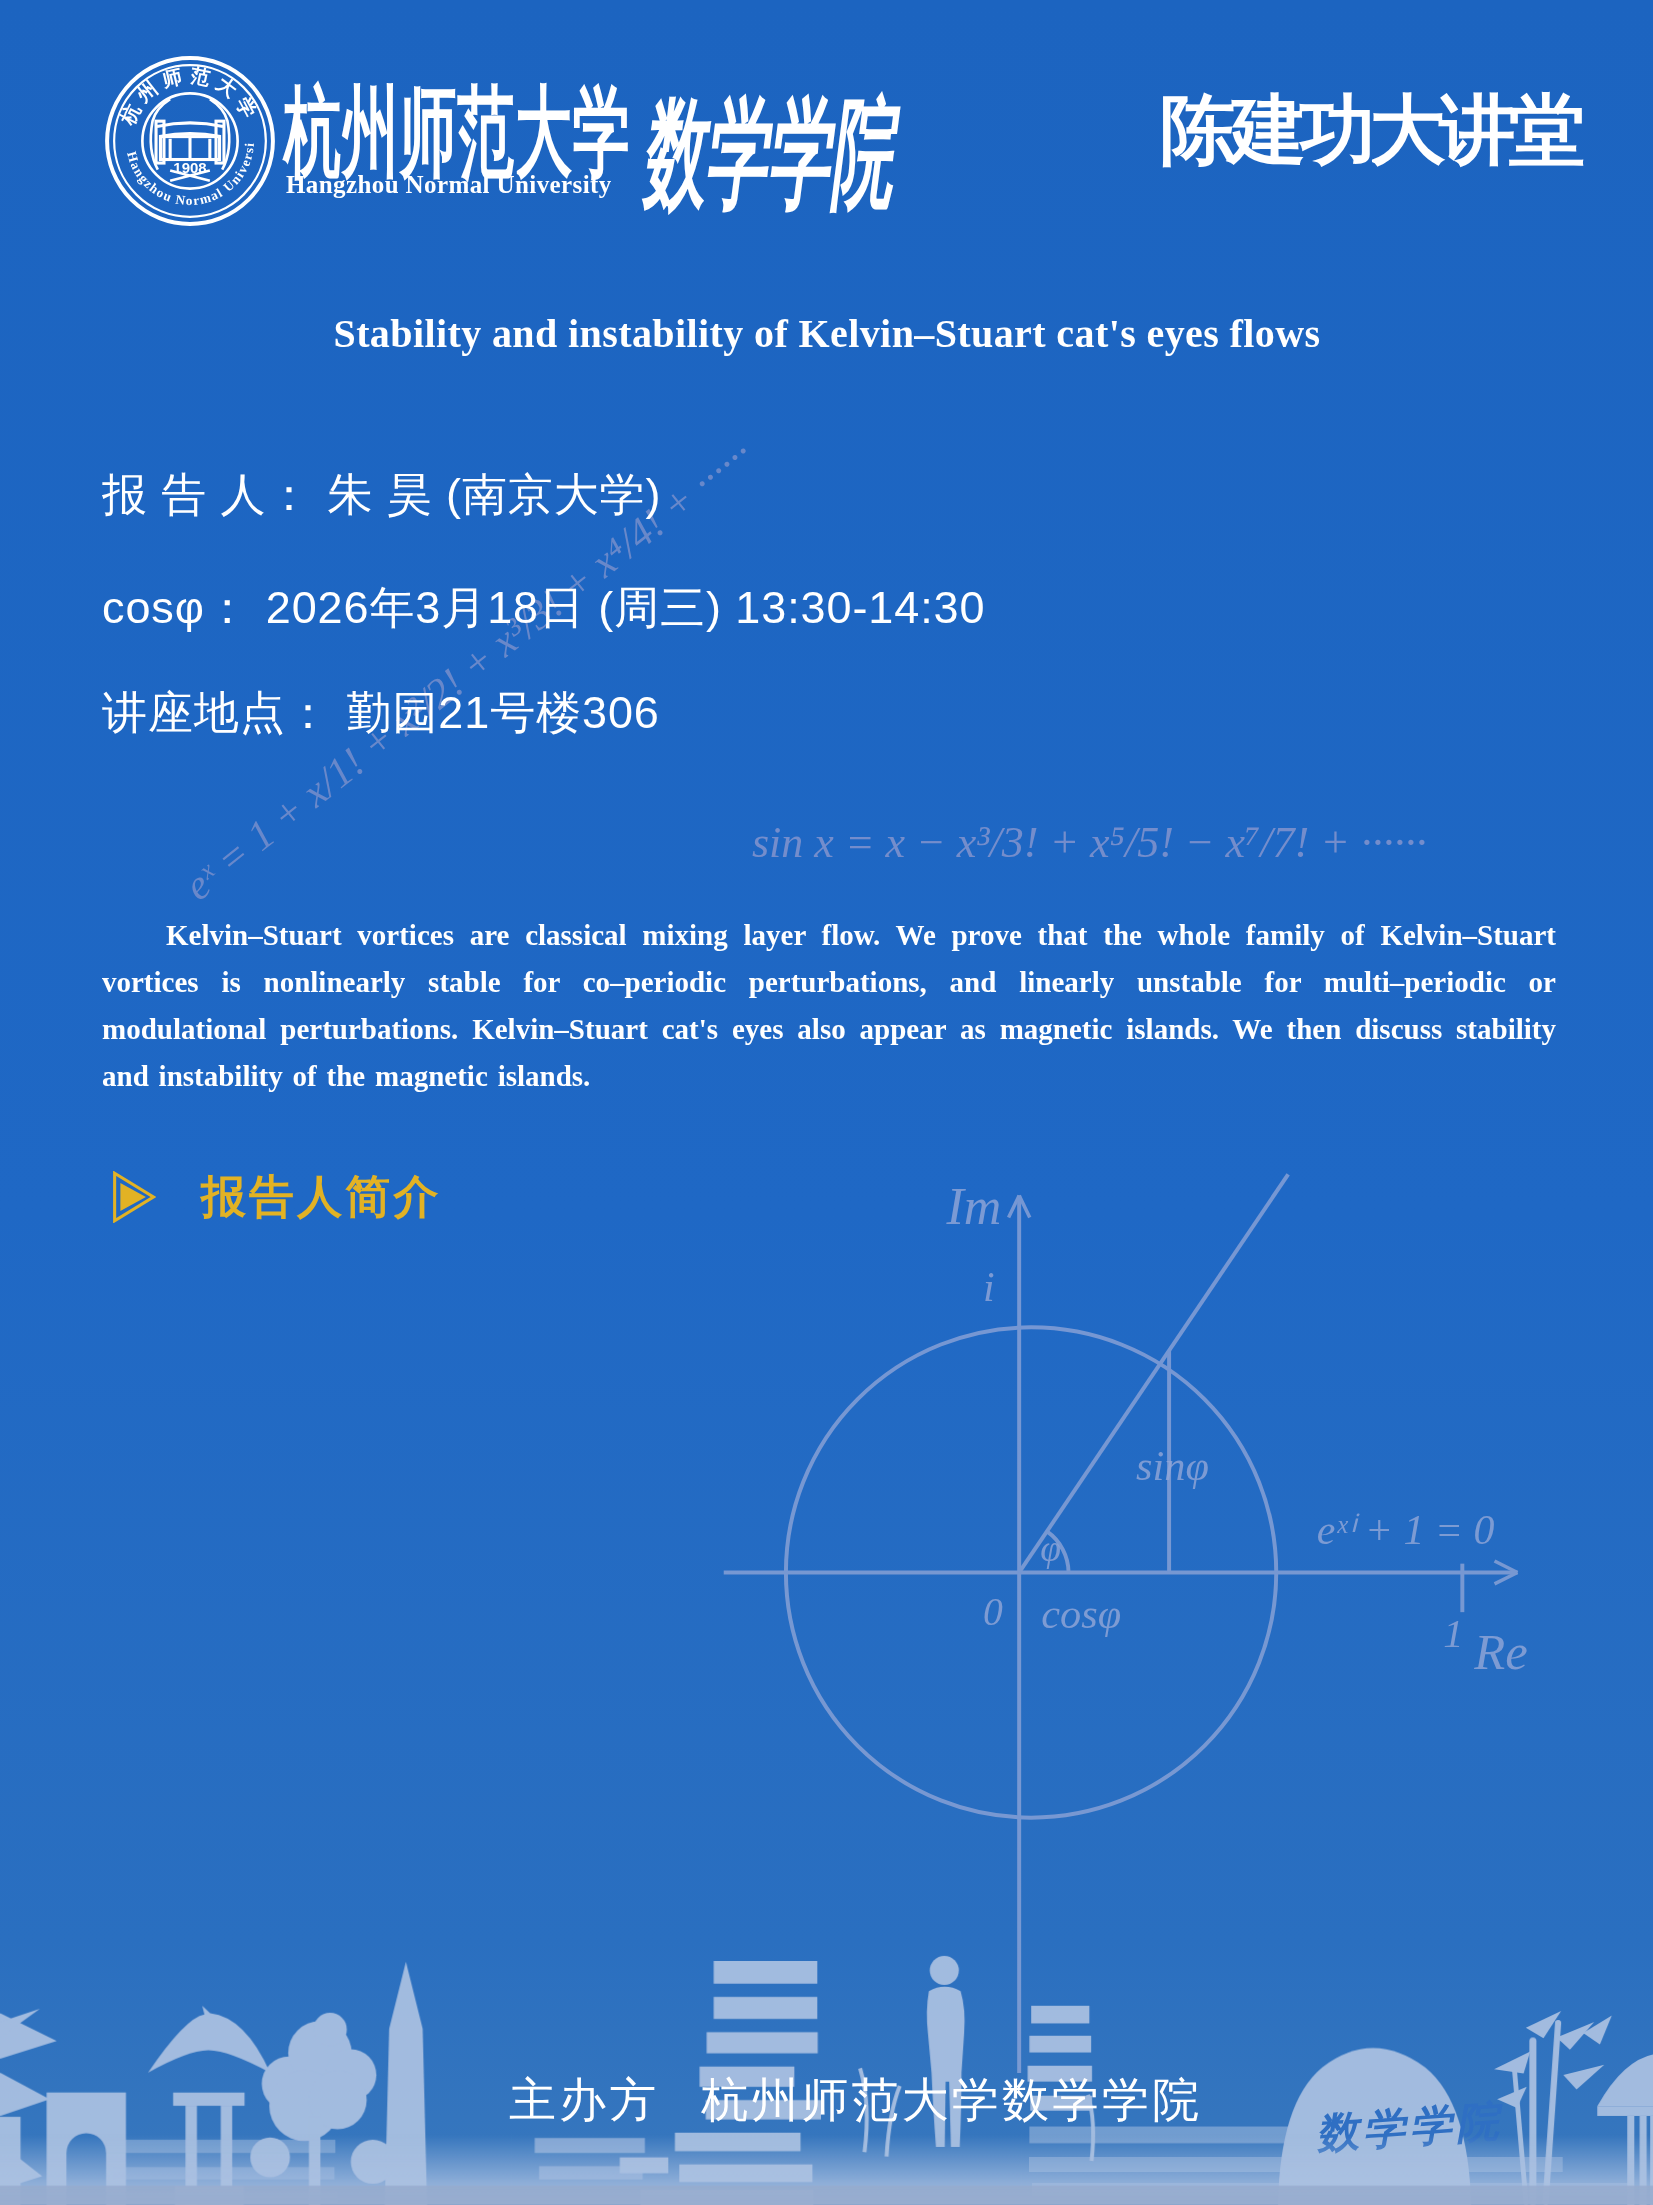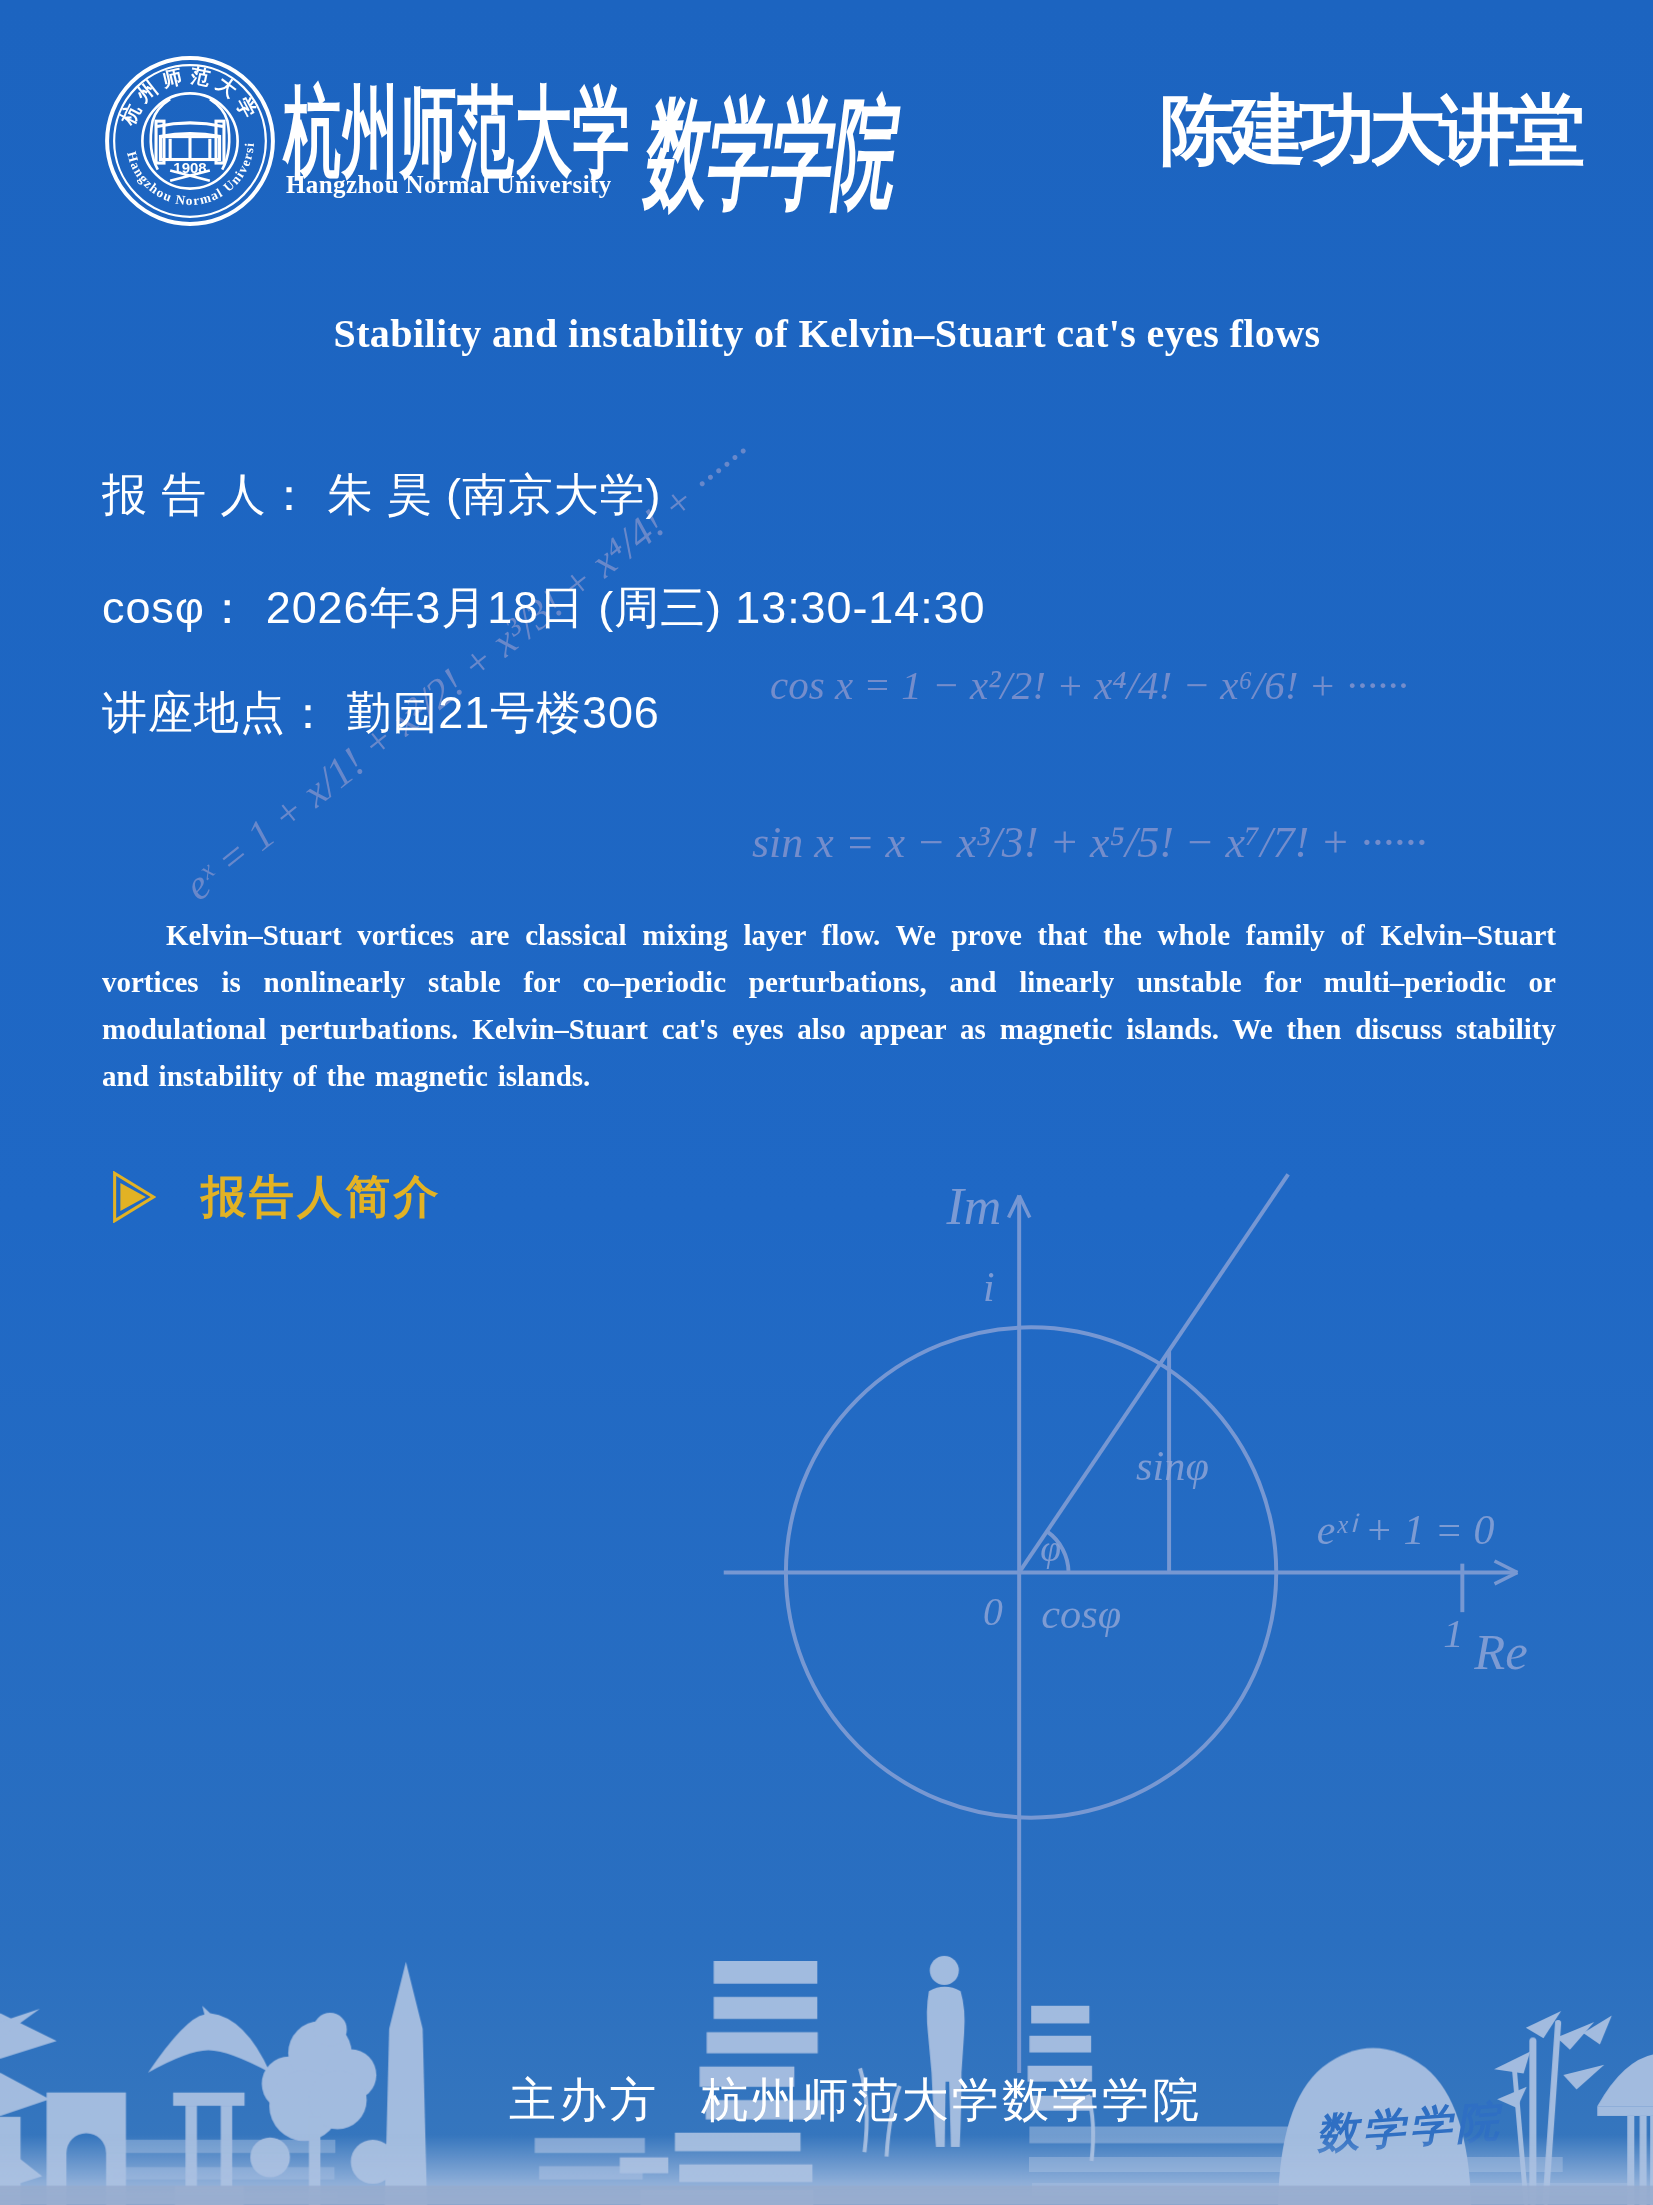--- a/index.html
+++ b/index.html
@@ -58,21 +58,20 @@
   #organizer{position:absolute;left:509px;top:2069px;z-index:5;display:flex;
     font-size:47px;font-weight:400;letter-spacing:3.1px;white-space:nowrap;}
   #organizer .org-name{margin-left:42px;}
 </style>
 </head>
 <body>
 
 <div id="poster">
 
   <div class="doodle f-exp">eˣ = 1 + x/1! + x²/2! + x³/3! + x⁴/4! + ······</div>
-  <div class="doodle f-cos">cos x = 1 − x²/2! + x⁴/4! − x⁶/6! + ······</div>
   <div class="doodle f-sin">sin x = x − x³/3! + x⁵/5! − x⁷/7! + ······</div>
 
   <svg id="euler-diagram" width="838" height="926" viewBox="0 0 1900 2100">
     <g stroke="#93a7d8" stroke-width="9" fill="none" opacity="0.75">
       <circle cx="737" cy="915" r="556"></circle>
       <line x1="40" y1="915" x2="1840" y2="915"></line>
       <path d="M1840,915 l-52,-26 m52,26 l-52,26" stroke-width="8"></path>
       <line x1="710" y1="60" x2="710" y2="2050"></line>
       <path d="M710,60 l-24,50 m24,-50 l24,50" stroke-width="8"></path>
       <line x1="710" y1="915" x2="1320" y2="12"></line>

